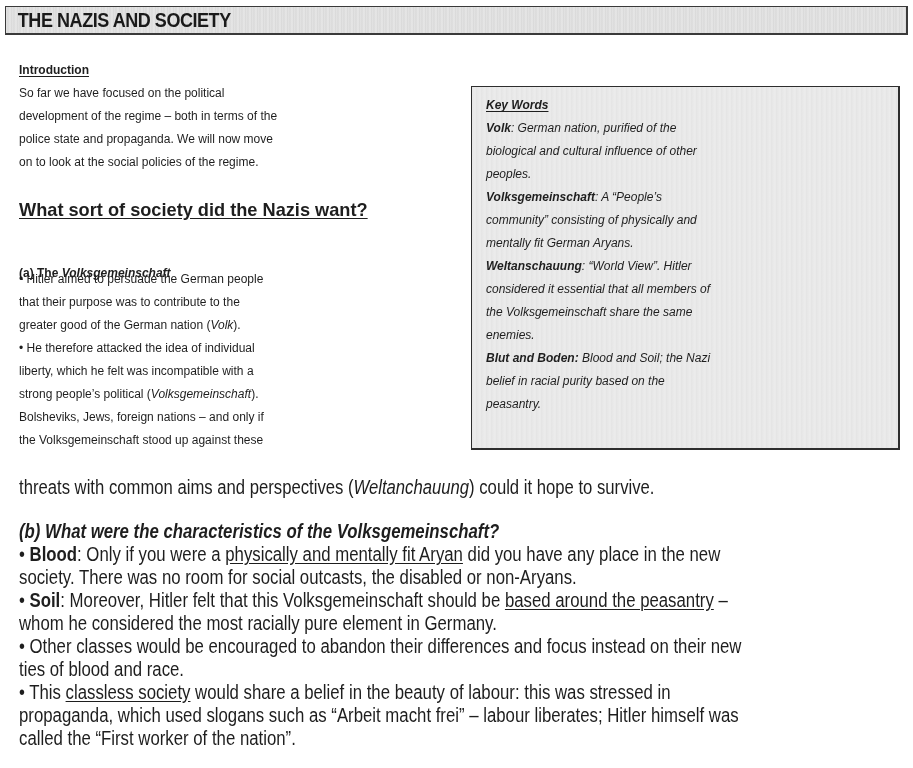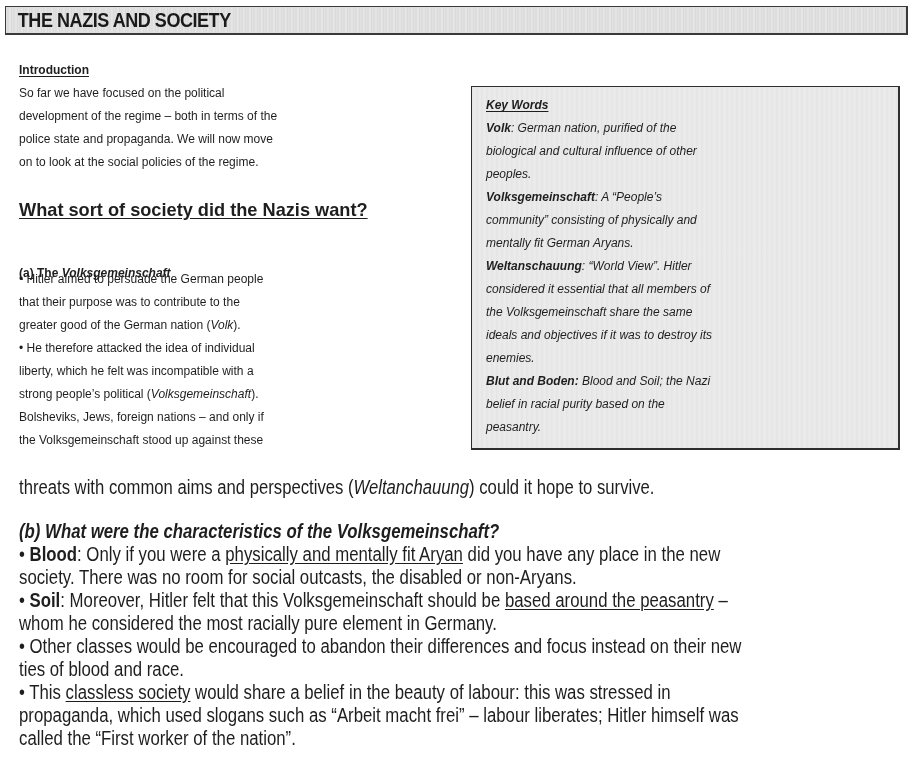--- a/index.html
+++ b/index.html
@@ -169,21 +169,20 @@
     <p>biological and cultural influence of other</p>
     <p>peoples.</p>
 
     <p><span class="b">Volksgemeinschaft</span><span>: </span><span>A “People’s</span></p>
     <p>community” consisting of physically and</p>
     <p>mentally fit German Aryans.</p>
 
     <p><span class="b">Weltanschauung</span><span>: </span><span>“World View”. Hitler</span></p>
     <p>considered it essential that all members of</p>
     <p>the Volksgemeinschaft share the same</p>
-    <p>ideals and objectives if it was to destroy its</p>
     <p>enemies.</p>
 
     <p><span class="b">Blut and Boden:</span><span> </span><span>Blood and Soil; the Nazi</span></p>
     <p>belief in racial purity based on the</p>
     <p>peasantry.</p>
   </div>
 </div>
 
 <div class="abs sec-b">
   <div class="narrow">

